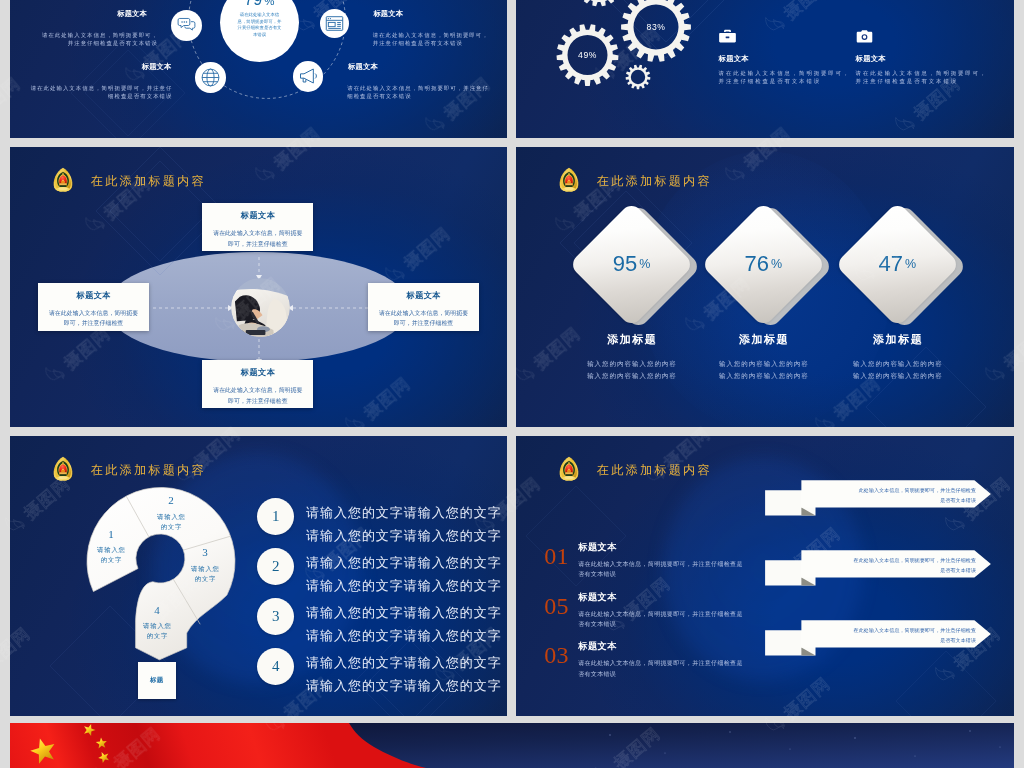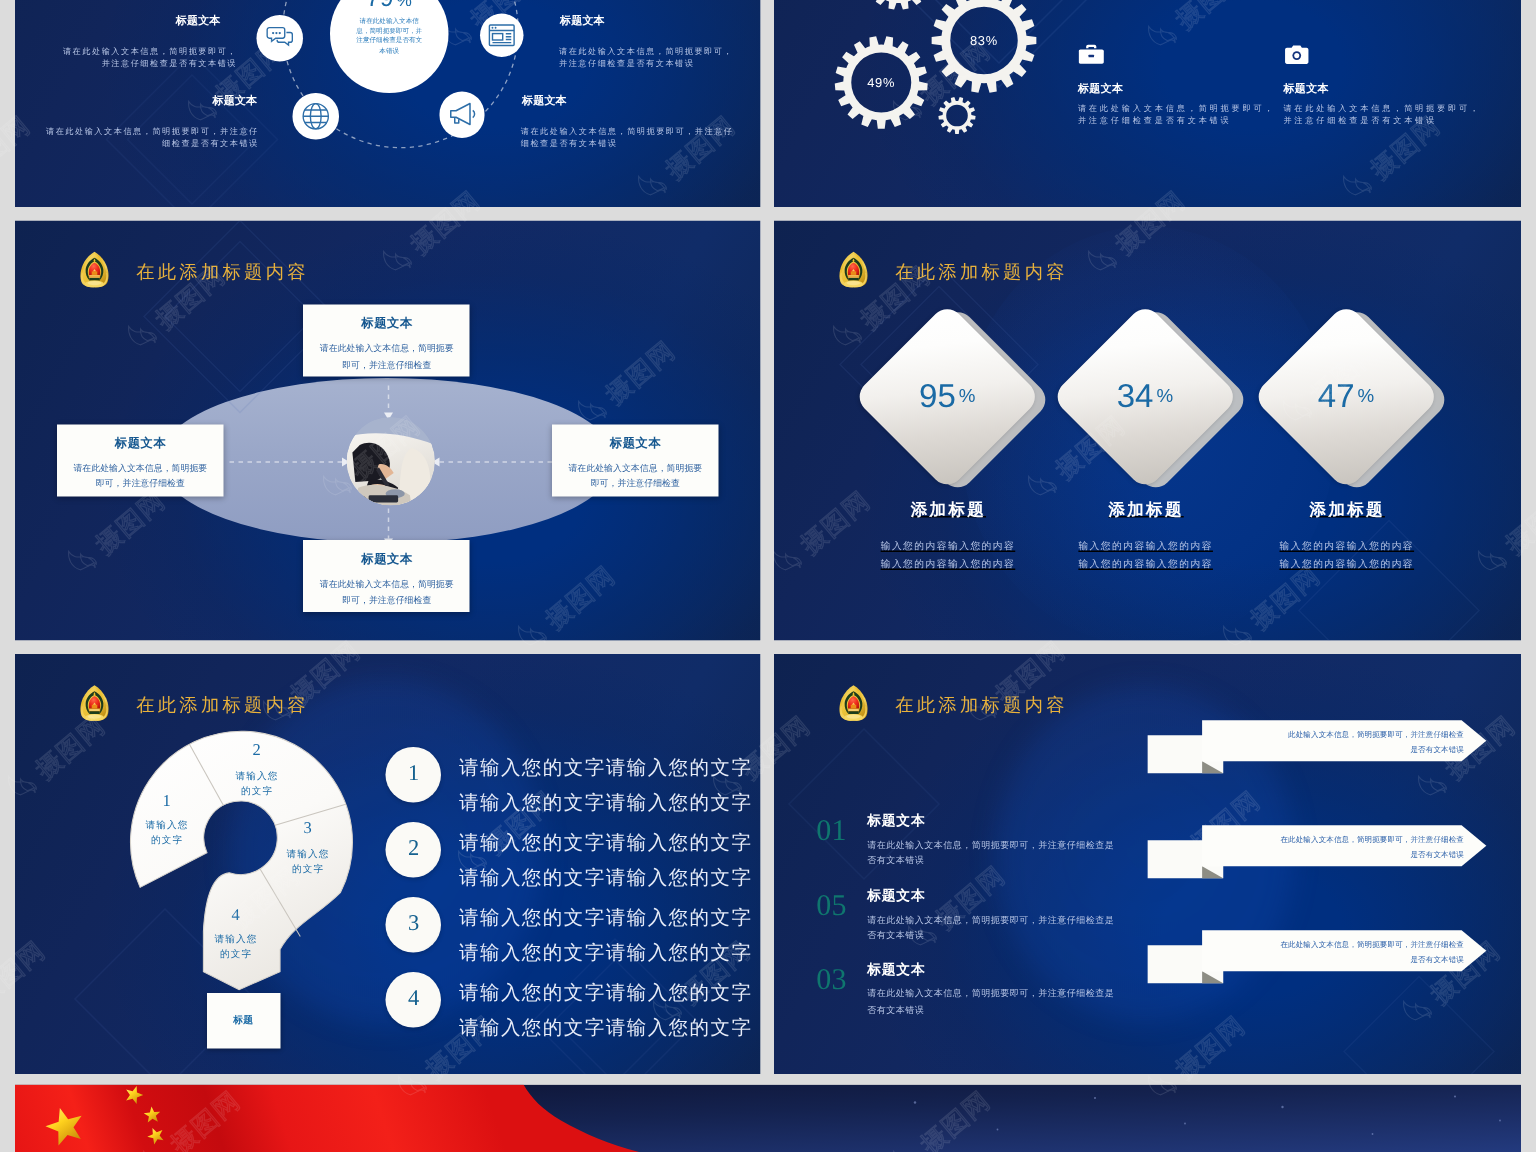--- a/index.html
+++ b/index.html
@@ -105,21 +105,21 @@
           background:linear-gradient(128deg,#ffffff 0%,#fdfdfc 22%,#f2f0ed 46%,#ddd9d4 70%,#c6c2bc 100%);
           transform:rotate(45deg);margin:17.5px 0 0 17.5px;
           box-shadow:0 1px 3px rgba(0,0,0,.18);}
   .dia-tx{position:absolute;left:0;top:0;width:124px;height:124px;display:flex;align-items:center;
           justify-content:center;color:#1a6aa5;}
   .dia-tx .dv{font-size:22px;line-height:1;}
   .dia-tx .du{font-size:12.5px;margin-left:2px;}
   .d1{left:53.5px;top:55.4px;}
   .d2{left:185.3px;top:55.4px;}
   .d3{left:319.4px;top:55.4px;}
-  .d-cap{position:absolute;width:150px;text-align:center;text-decoration:underline;}
+  .d-cap{position:absolute;width:150px;text-align:center;}
   .dc-h{font-size:11px;letter-spacing:.14em;text-indent:.14em;}
   .dc-b{font-size:6.5px;line-height:1.85;letter-spacing:.15em;margin-top:11px;white-space:nowrap;text-indent:.15em;}
   .dc1{left:40.5px;top:185px;}
   .dc2{left:172.3px;top:185px;}
   .dc3{left:306.4px;top:185px;}
 
   
   .s5-glow{position:absolute;left:142px;top:16px;width:210px;height:232px;border-radius:50%;
            background:radial-gradient(circle at 50% 50%, rgba(24,86,200,.22) 0%, rgba(22,80,190,.20) 74%, rgba(20,72,174,.11) 90%, rgba(16,56,140,0) 100%);
            filter:blur(8px);}
@@ -128,21 +128,21 @@
   .s5title{left:80.8px;top:25.5px;}
   .qm{position:absolute;left:0;top:0;width:497px;height:280px;}
   .qseg{position:absolute;text-align:center;color:#1a6aa5;width:64px;margin-left:-32px;}
   .qn{font-size:11px;line-height:1;font-family:"Liberation Serif",serif;font-weight:400;}
   .ql{font-size:6.4px;line-height:1.62;margin-top:5.5px;letter-spacing:.12em;text-indent:.12em;}
   .ql span{display:block;white-space:nowrap;}
   .q1{left:101px;top:92.6px;}
   .q2{left:161px;top:59px;}
   .q3{left:195px;top:111.3px;}
   .q4{left:147px;top:168.6px;}
-  .qbox{position:absolute;left:127.7px;top:225.7px;width:49px;height:37px;background:#fdfdfa;
+  .qbox{position:absolute;left:127.7px;top:225.7px;width:38px;height:37px;background:#fdfdfa;
         display:flex;align-items:center;justify-content:center;box-shadow:0 1px 3px rgba(0,0,0,.3);}
   .qbt{color:#1a6aa5;font-size:6.5px;font-weight:700;letter-spacing:.04em;}
   .qlist{position:absolute;display:flex;align-items:flex-start;}
   .qcirc{width:37.3px;height:37.3px;border-radius:50%;color:#15618f;
          background:radial-gradient(circle at 44% 44%, #fbfaf6 0%, #fbfaf6 68%, #f1efe9 77%, #ffffff 85%, #ffffff 100%);
          display:flex;align-items:center;justify-content:center;font-size:15px;
          font-family:"Liberation Serif",serif;box-shadow:0 1px 3px rgba(0,0,0,.22);flex:0 0 auto;}
   .qtext{color:#e7ecf8;font-size:13px;line-height:1.78;letter-spacing:.075em;margin-left:11.5px;margin-top:3.5px;white-space:nowrap;}
   .ql1{left:247.2px;top:61.7px;}
   .ql2{left:247.2px;top:111.7px;}
@@ -150,21 +150,21 @@
   .ql4{left:247.2px;top:211.7px;}
 
   
   .s6-glow{position:absolute;left:147px;top:21px;width:200px;height:224px;border-radius:50%;
            background:radial-gradient(circle at 50% 50%, rgba(24,86,200,.22) 0%, rgba(22,80,190,.20) 74%, rgba(20,72,174,.11) 90%, rgba(16,56,140,0) 100%);
            filter:blur(8px);}
   .s6pat{left:0;top:0;}
   .emb6{left:41.6px;top:20px;}
   .s6title{left:80.8px;top:25.5px;}
   .s6row{position:absolute;display:flex;align-items:flex-start;}
-  .s6num{color:#0f766e;font-size:20px;font-family:"Liberation Serif",serif;font-weight:400;
+  .s6num{color:#c2410c;font-size:24px;font-family:"Liberation Serif",serif;font-weight:400;
          line-height:1;width:34px;letter-spacing:.01em;}
   .s6h{font-size:9.2px;letter-spacing:.055em;}
   .s6b{font-size:6.0px;line-height:1.72;letter-spacing:.055em;margin-top:5px;white-space:nowrap;}
   .r1{left:28.2px;top:104.6px;}
   .r2{left:28.2px;top:154.6px;}
   .r3{left:28.2px;top:204.4px;}
   .s6row .s6num{margin-top:3px;}
   .s6ribbons{position:absolute;left:0;top:0;width:498px;height:280px;}
   .s6bt{position:absolute;color:#2a5fa8;font-size:5px;line-height:1.9;text-align:right;width:175px;letter-spacing:.02em;}
   .b1{left:285px;top:50px;}
@@ -432,21 +432,21 @@
     <div class="dia-fc"></div>
     <div class="dia-tx">
           <span class="dv">95</span>
           <span class="du">%</span>
         </div>
   </div>
   <div class="dia d2">
     <div class="dia-sh"></div>
     <div class="dia-fc"></div>
     <div class="dia-tx">
-          <span class="dv">34</span>
+          <span class="dv">76</span>
           <span class="du">%</span>
         </div>
   </div>
   <div class="dia d3">
     <div class="dia-sh"></div>
     <div class="dia-fc"></div>
     <div class="dia-tx">
           <span class="dv">47</span>
           <span class="du">%</span>
         </div>

